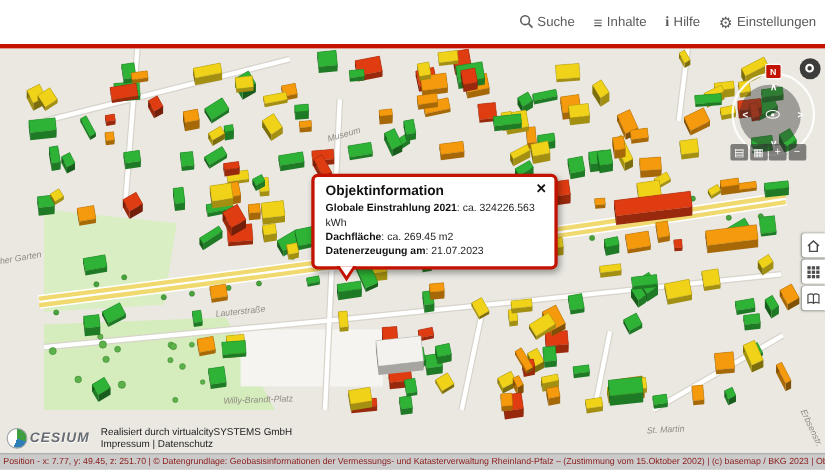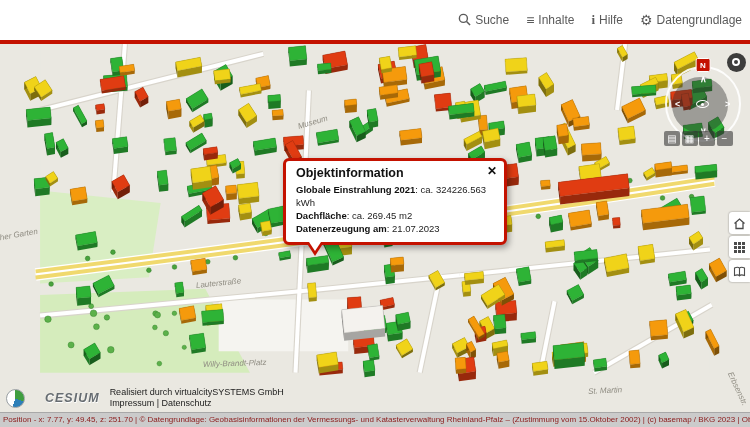--- a/index.html
+++ b/index.html
@@ -67,21 +67,21 @@
   .eyebtn i{position:absolute;left:5px;top:5px;width:8px;height:8px;border:2px solid #fff;
             border-radius:50%;box-sizing:border-box}
 
   .edge{position:absolute;right:0;top:212px;display:flex;flex-direction:column;gap:2px;z-index:12}
   .ebtn{width:21px;height:22px;background:#fff;border-radius:3px 0 0 3px;
         box-shadow:0 0 2px rgba(0,0,0,.45);display:flex;align-items:center;
         justify-content:center;cursor:pointer}
 
   
   .attrib{position:absolute;left:6px;bottom:18px;display:flex;align-items:center;gap:10px;z-index:15}
-  .cesium{display:flex;align-items:center;gap:20px;cursor:pointer}
+  .cesium{display:flex;align-items:center;gap:2px;cursor:pointer}
   .cesium .globe{width:17px;height:17px;border-radius:50%;background:#fff;
        background:conic-gradient(#3f9e3f 0 110deg,#2d7fb8 110deg 200deg,#fff 200deg 360deg);
        border:1px solid #9aa0a4}
   .cesium .ctext{font-weight:bold;font-style:italic;font-size:12.5px;color:#666c71;
        letter-spacing:1px;text-shadow:.5px .5px 0 #fff}
   .atext{font-size:9px;color:#1c1c1c;line-height:11px}
   .alinks a{color:#1c1c1c;cursor:pointer}
   .statusbar{position:absolute;left:0;right:0;bottom:0;height:15px;background:#cbcbcb;
        border-top:1px solid #a8a8a8;z-index:40;font-size:8px;line-height:14px;color:#8b1a1a;
        white-space:nowrap;overflow:hidden;padding-left:3px;box-sizing:border-box}
@@ -1268,21 +1268,21 @@
     <div class="mi">
       <span class="glyph">≡</span>
       <span>Inhalte</span>
     </div>
     <div class="mi">
       <span class="iglyph">i</span>
       <span>Hilfe</span>
     </div>
     <div class="mi">
       <span class="glyph">⚙</span>
-      <span>Datengrundlage</span>
+      <span>Einstellungen</span>
     </div>
   </div>
 </div>
 
 <div class="compass">
   <div class="cdark"></div>
   <div class="cring"></div>
   <span class="carr" style="left:35px;top:9px">∧</span>
   <span class="carr" style="left:35px;top:61px">∨</span>
   <span class="carr" style="left:10px;top:34px">&lt;</span>

